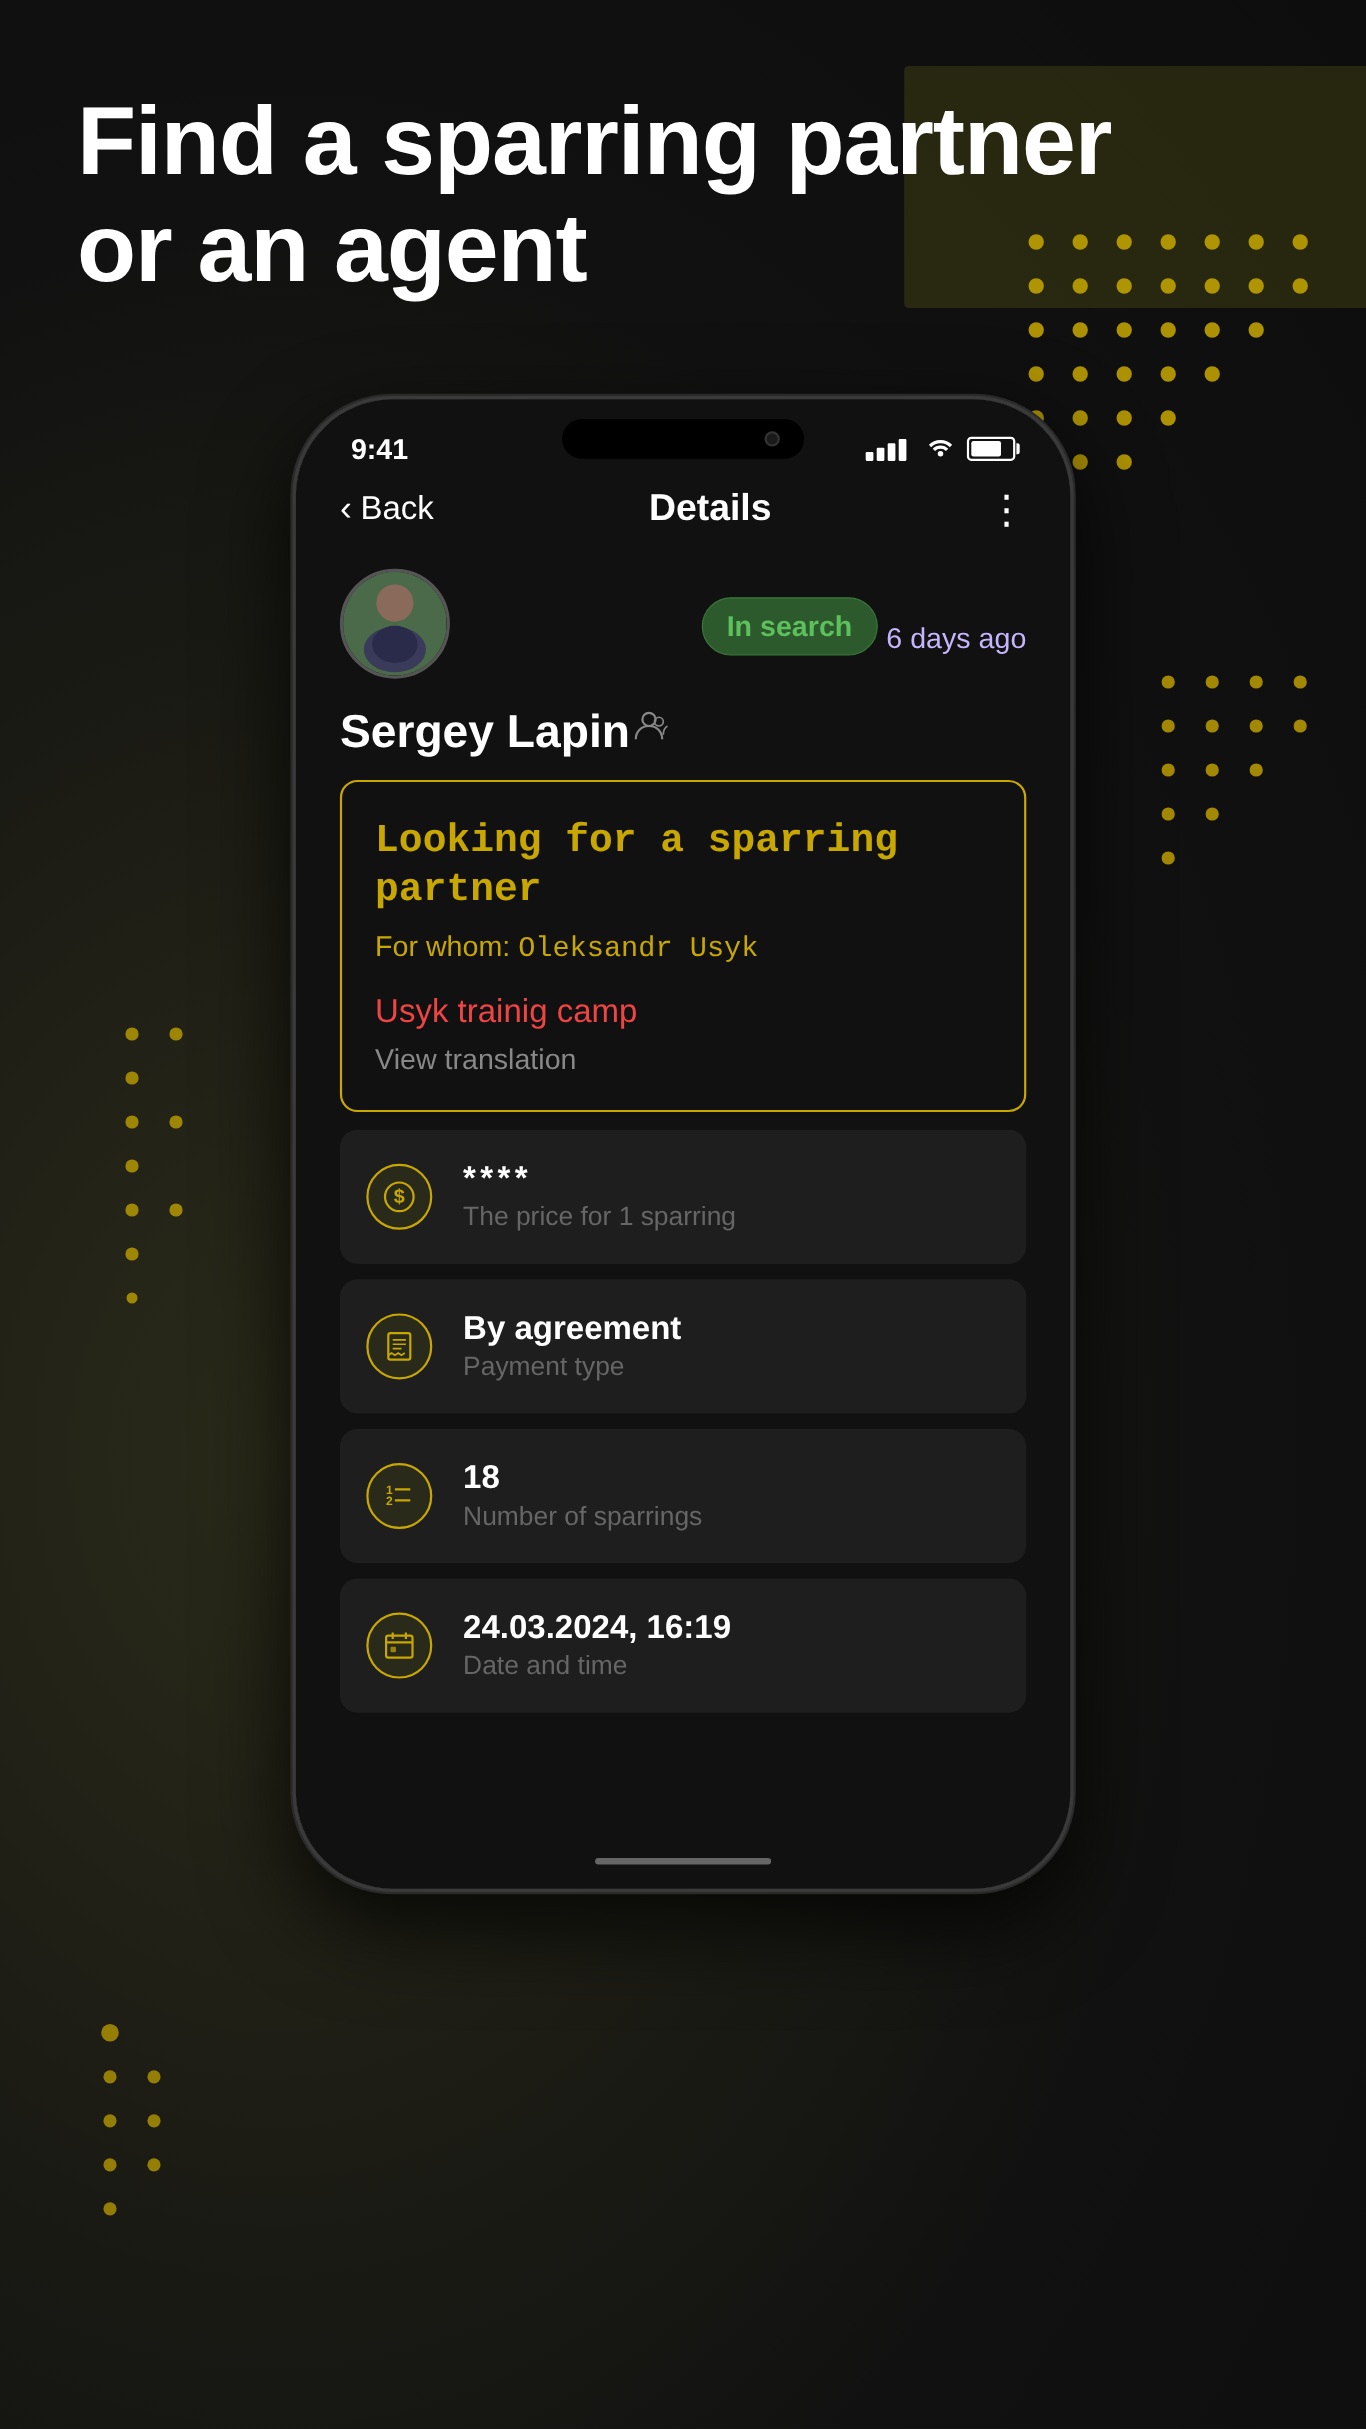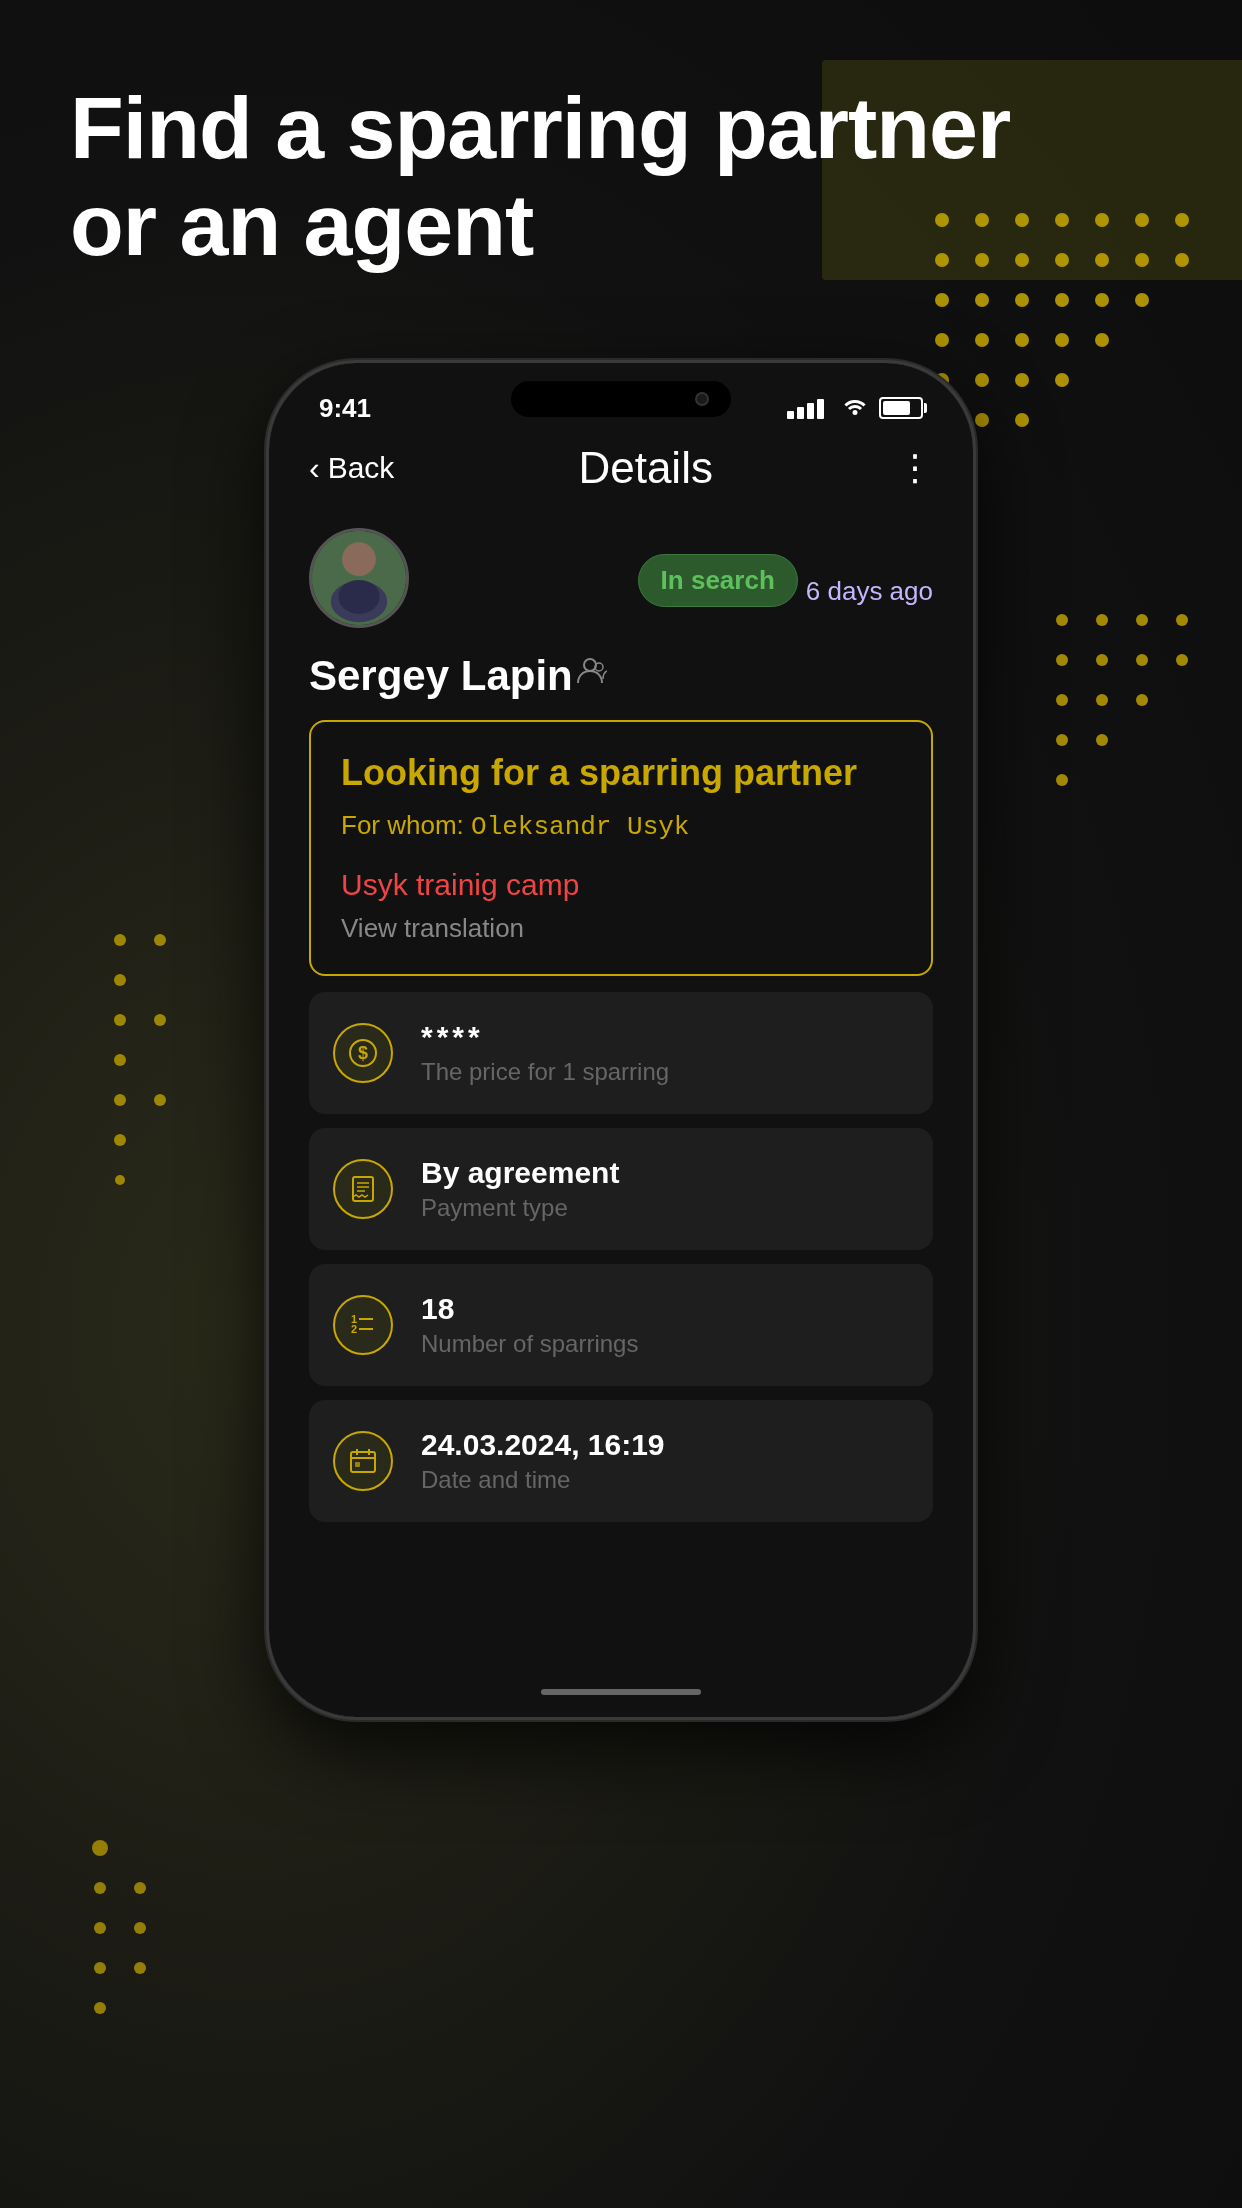--- a/index.html
+++ b/index.html
@@ -224,22 +224,22 @@
       font-size: 30px;
       cursor: pointer;
     }
 
     .nav-back-arrow {
       font-size: 32px;
       color: #fff;
     }
 
     .nav-title {
-      font-size: 44px;
-      font-weight: 400;
+      font-size: 34px;
+      font-weight: 700;
       color: #fff;
     }
 
     .nav-more {
       font-size: 36px;
       color: #fff;
       cursor: pointer;
       letter-spacing: 0;
       line-height: 1;
     }
@@ -332,20 +332,21 @@
 
     .looking-for-title {
       font-size: 36px;
       font-weight: 700;
       color: #fff;
       margin-bottom: 16px;
     }
 
     .looking-for-title span {
       color: #c8a800;
+      font-family: Liberation Mono, monospace;
     }
 
     .for-whom-row {
       font-size: 26px;
       color: #888;
       margin-bottom: 20px;
     }
 
     .for-whom-row span {
       color: #c8a800;

